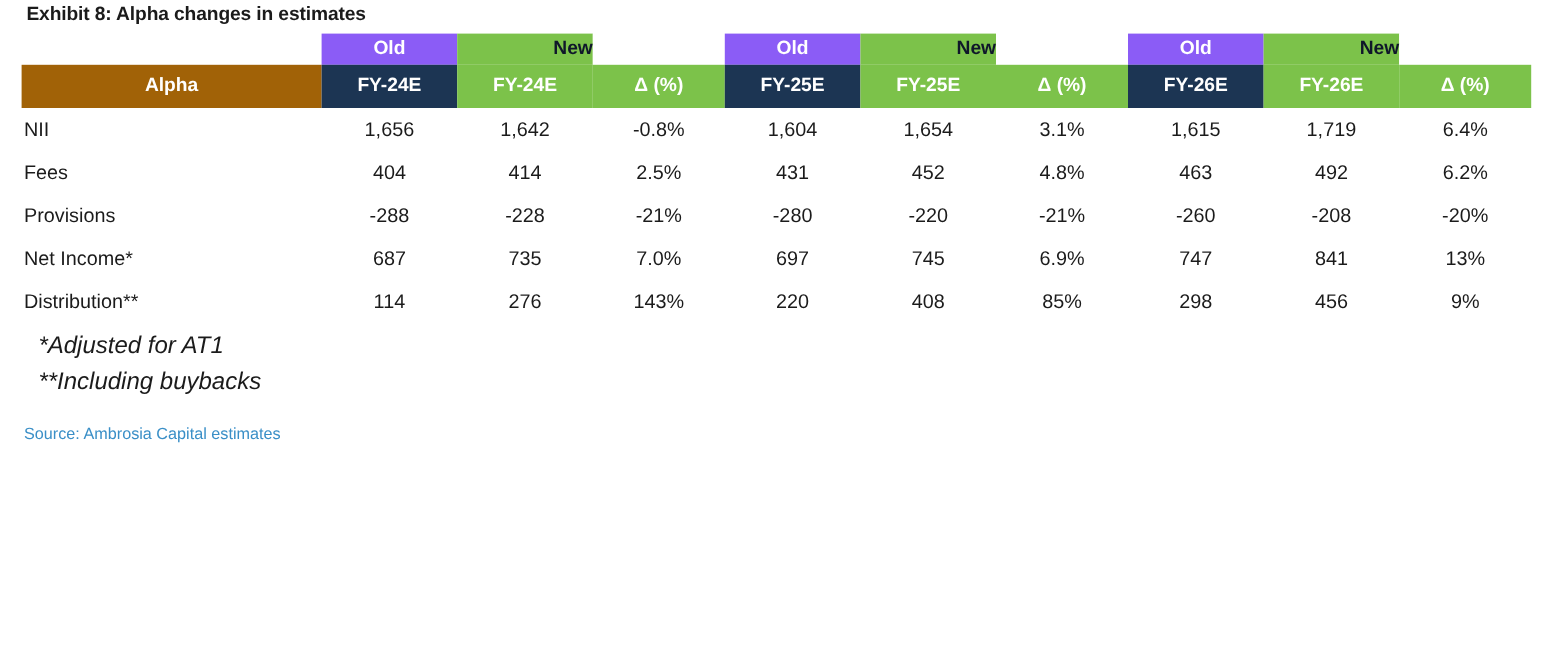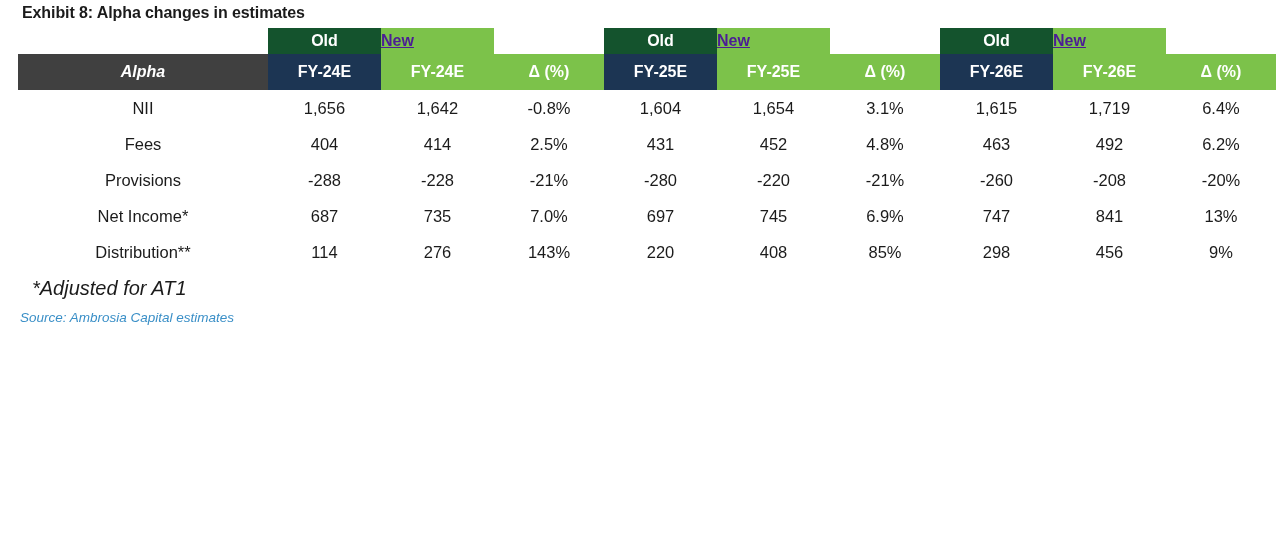--- a/index.html
+++ b/index.html
@@ -35,54 +35,52 @@
   col.c-old   { width: 113px; }
   col.c-new   { width: 113px; }
   col.c-delta { width: 110px; }
 
   
   tr.band-top td {
     height: 26px;
     padding: 0;
   }
   .band-old {
-    background: #14532d;
+    background: #8b5cf6;
     color: #ffffff;
     font-weight: bold;
     font-size: 16px;
     text-align: center;
     height: 26px;
     line-height: 26px;
   }
   .band-new {
     background: #7cc24a;
-    color: #4c1d95;
-    font-weight: bold;
-    font-size: 16px;
-    text-align: left;
+    color: #0f172a;
+    font-weight: bold;
+    font-size: 16px;
+    text-align: right;
     height: 26px;
     line-height: 26px;
-    text-decoration: underline;
   }
   .band-blank { background: #ffffff; }
 
   
   tr.head-row td {
     height: 36px;
     padding: 0;
     font-size: 16px;
     font-weight: bold;
     text-align: center;
     vertical-align: middle;
   }
   .h-label {
-    background: #404040;
-    color: #ffffff;
-    text-align: center;
-    font-style: italic;
+    background: #a16207;
+    color: #ffffff;
+    text-align: center;
   }
   .h-old {
     background: #1c3553;
     color: #ffffff;
   }
   .h-new {
     background: #7cc24a;
     color: #ffffff;
   }
   .h-delta {
@@ -92,38 +90,37 @@
 
   
   tr.data-row td {
     height: 36px;
     font-size: 16.5px;
     padding: 0 2px;
     vertical-align: middle;
     color: #1b1b1b;
   }
   td.cell-label {
-    text-align: center;
+    text-align: left;
     padding-left: 14px;
   }
   td.cell-num {
     text-align: center;
   }
 
   .footnote {
     font-size: 20px;
     font-style: italic;
     color: #1b1b1b;
     margin: 7px 0 0 14px;
   }
   .source {
     font-size: 13.5px;
-    font-style: italic;
     color: #3a8fc7;
-    margin: 10px 0 0 2px;
+    margin: 24px 0 0 2px;
   }
 </style>
 </head>
 <body>
 
 <div id="root">
 
   <div class="exhibit-title">Exhibit 8: Alpha changes in estimates</div>
 
   <table class="main">
@@ -223,15 +220,16 @@
         <td class="cell-num">408</td>
         <td class="cell-num">85%</td>
         <td class="cell-num">298</td>
         <td class="cell-num">456</td>
         <td class="cell-num">9%</td>
       </tr>
     </tbody>
   </table>
 
   <div class="footnote">*Adjusted for AT1</div>
+  <div class="footnote">**Including buybacks</div>
   <div class="source">Source: Ambrosia Capital estimates</div>
 
 </div>
 
 </body></html>

